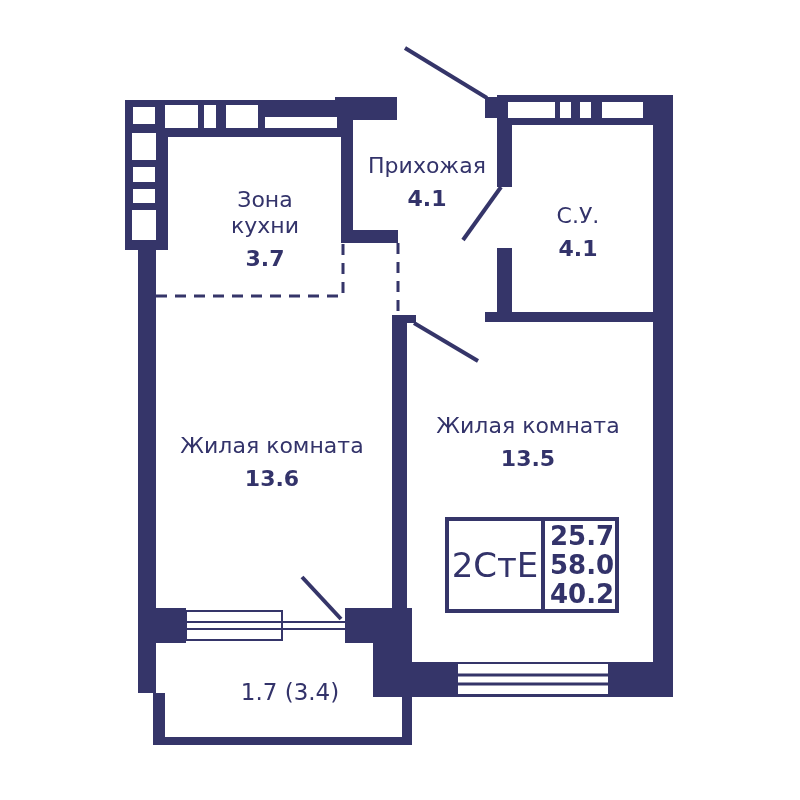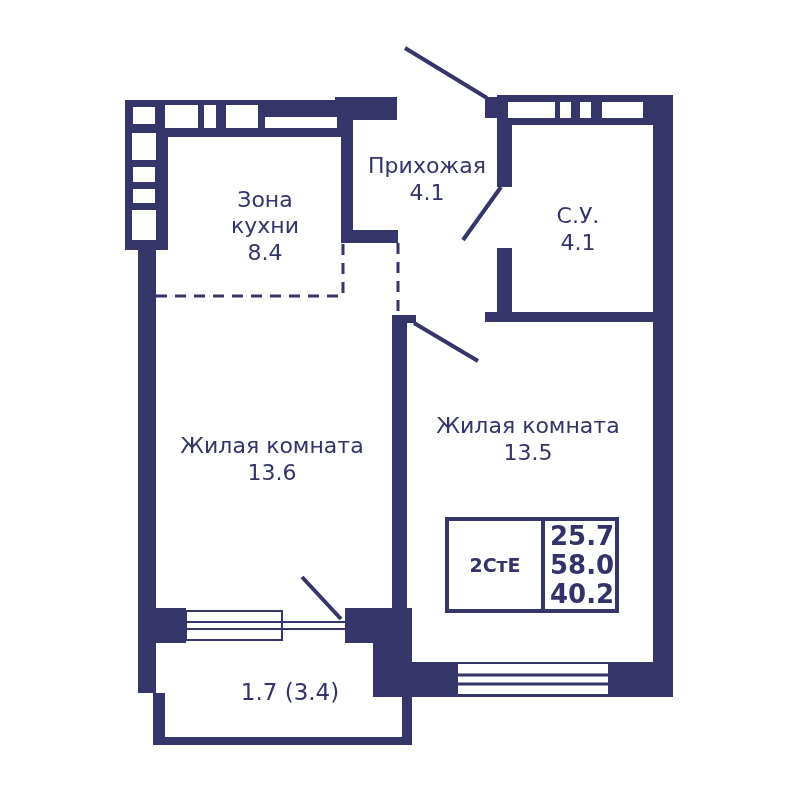--- a/index.html
+++ b/index.html
@@ -11,29 +11,29 @@
   .canvas{
     position:relative;width:800px;height:800px;background:var(--bg);
     font-family:"DejaVu Sans","Liberation Sans",sans-serif;overflow:hidden;
     outline:1px solid #ececec;
   }
   .w{position:absolute;background:var(--wall);}
   .cut{position:absolute;background:var(--bg);}
   .lines{position:absolute;left:0;top:0;width:800px;height:800px;pointer-events:none;}
   .window{position:absolute;background:var(--bg);border:2px solid var(--wall);box-sizing:border-box;}
   .label{position:absolute;color:var(--text);text-align:center;font-size:22px;line-height:26px;}
-  .label .area{margin-top:1px;}
+  .label .area{margin-top:7px;font-weight:bold;}
   .stamp{
     position:absolute;left:445px;top:517px;width:174px;height:96px;
     border:4px solid var(--wall);box-sizing:border-box;background:var(--bg);
     display:flex;color:var(--text);
   }
   .stamp-left{
     width:96px;display:flex;align-items:center;justify-content:center;
-    font-size:19px;font-weight:700;border-right:4px solid var(--wall);box-sizing:border-box;
+    font-size:34px;font-weight:400;border-right:4px solid var(--wall);box-sizing:border-box;
   }
   .stamp-right{
     flex:1;display:flex;flex-direction:column;justify-content:center;
     padding-left:5px;font-size:26px;font-weight:600;line-height:29px;
   }
 </style>
 </head>
 <body>
 
 <div class="canvas">
@@ -101,21 +101,21 @@
       </g>
       <g stroke-width="3">
         <path d="M458,675 L608,675"></path>
         <path d="M458,684 L608,684"></path>
       </g>
     </g>
   </svg>
 
   <div class="label" style="left:200px;top:187px;width:130px">
     <div>Зона кухни</div>
-    <div class="area">8.4</div>
+    <div class="area">3.7</div>
   </div>
 
   <div class="label" style="left:347px;top:153px;width:160px">
     <div>Прихожая</div>
     <div class="area">4.1</div>
   </div>
 
   <div class="label" style="left:518px;top:203px;width:120px">
     <div>С.У.</div>
     <div class="area">4.1</div>

